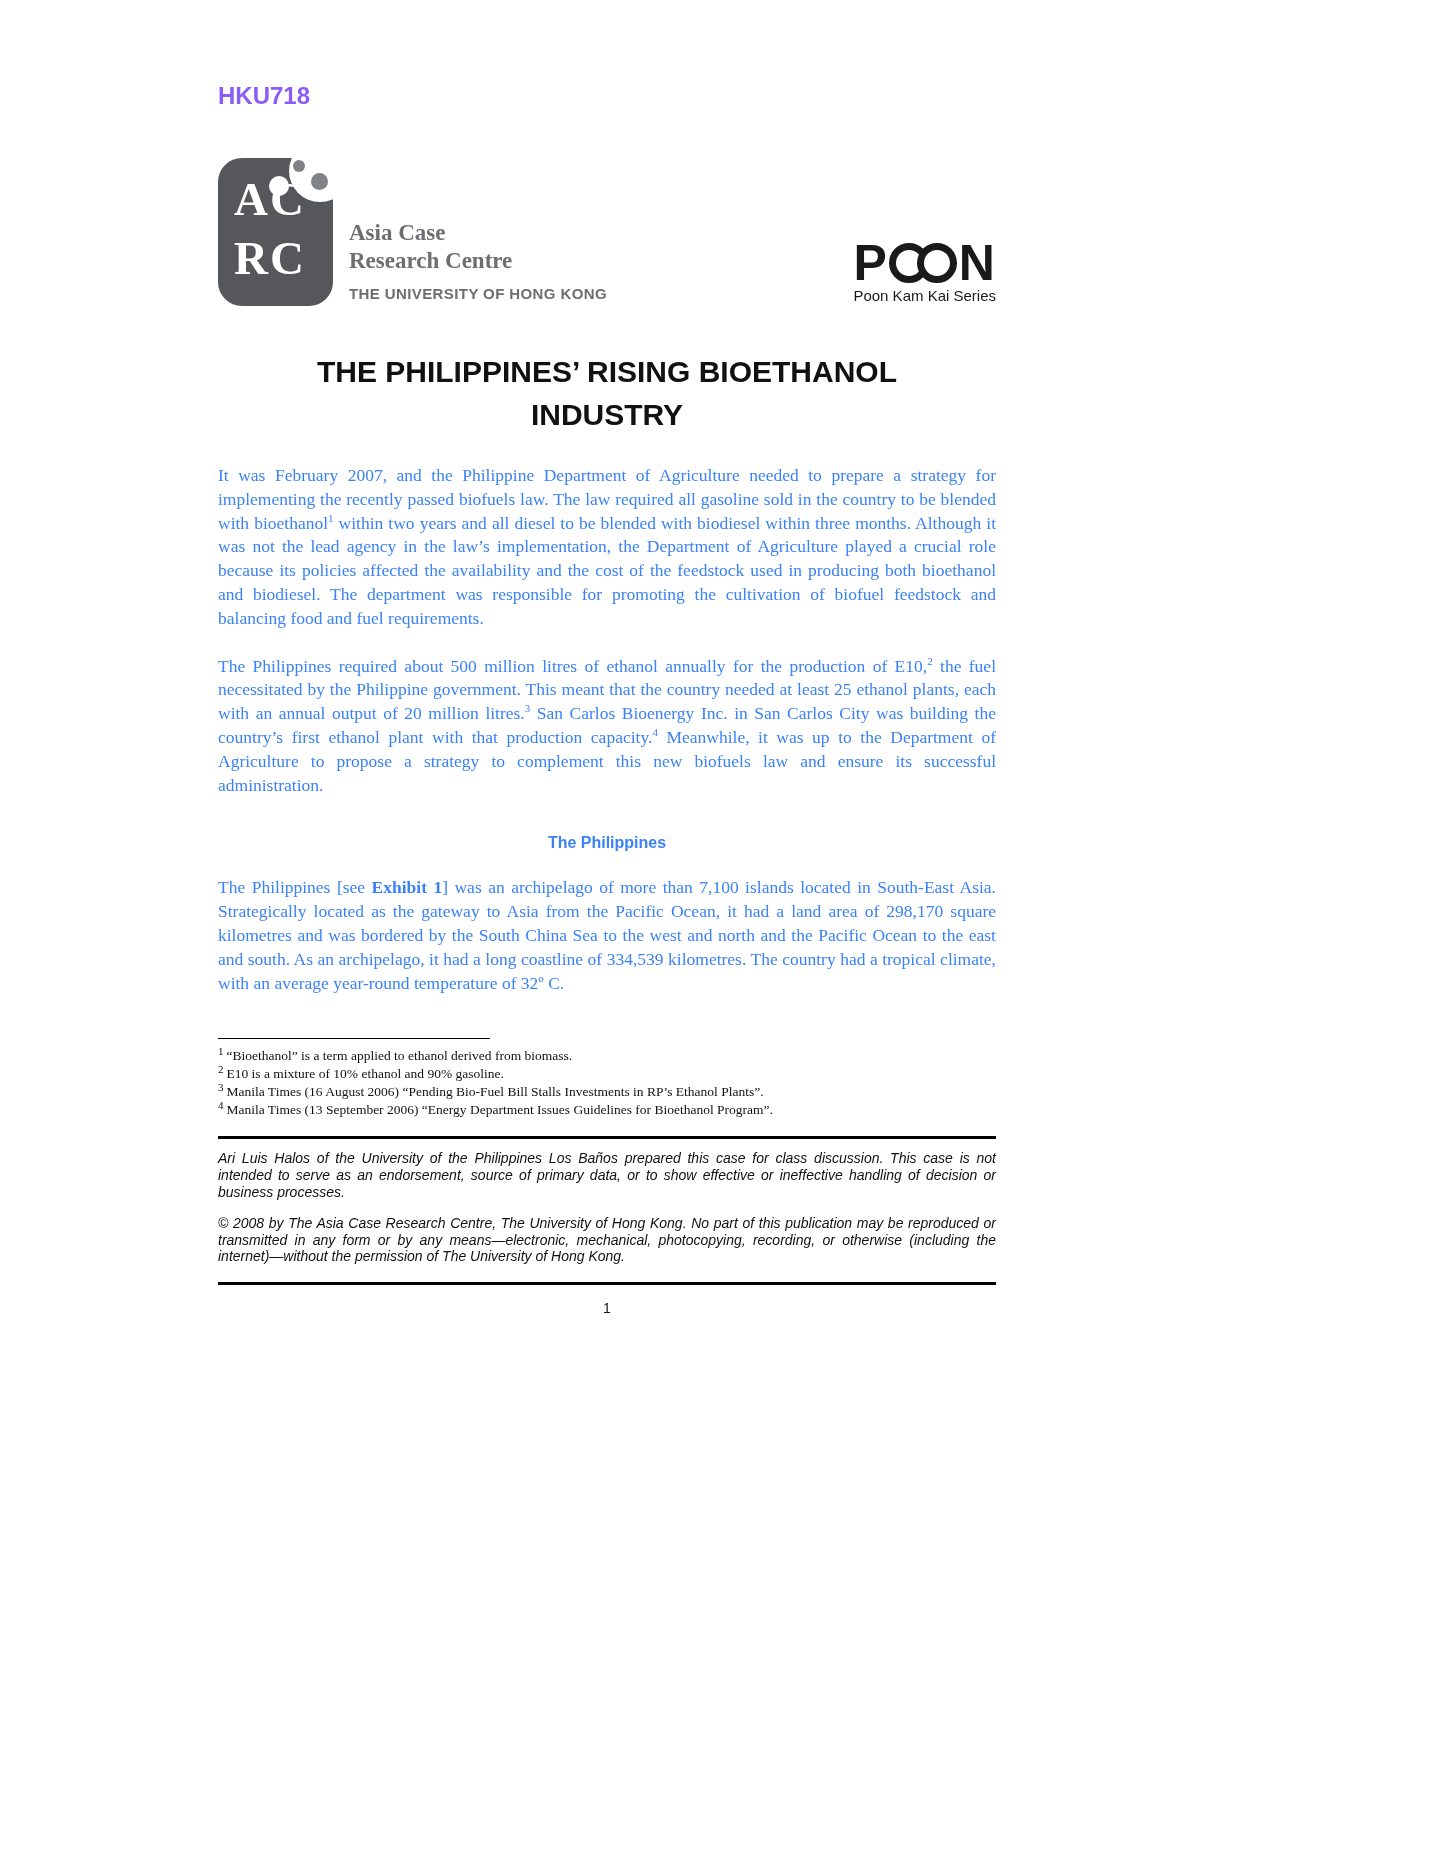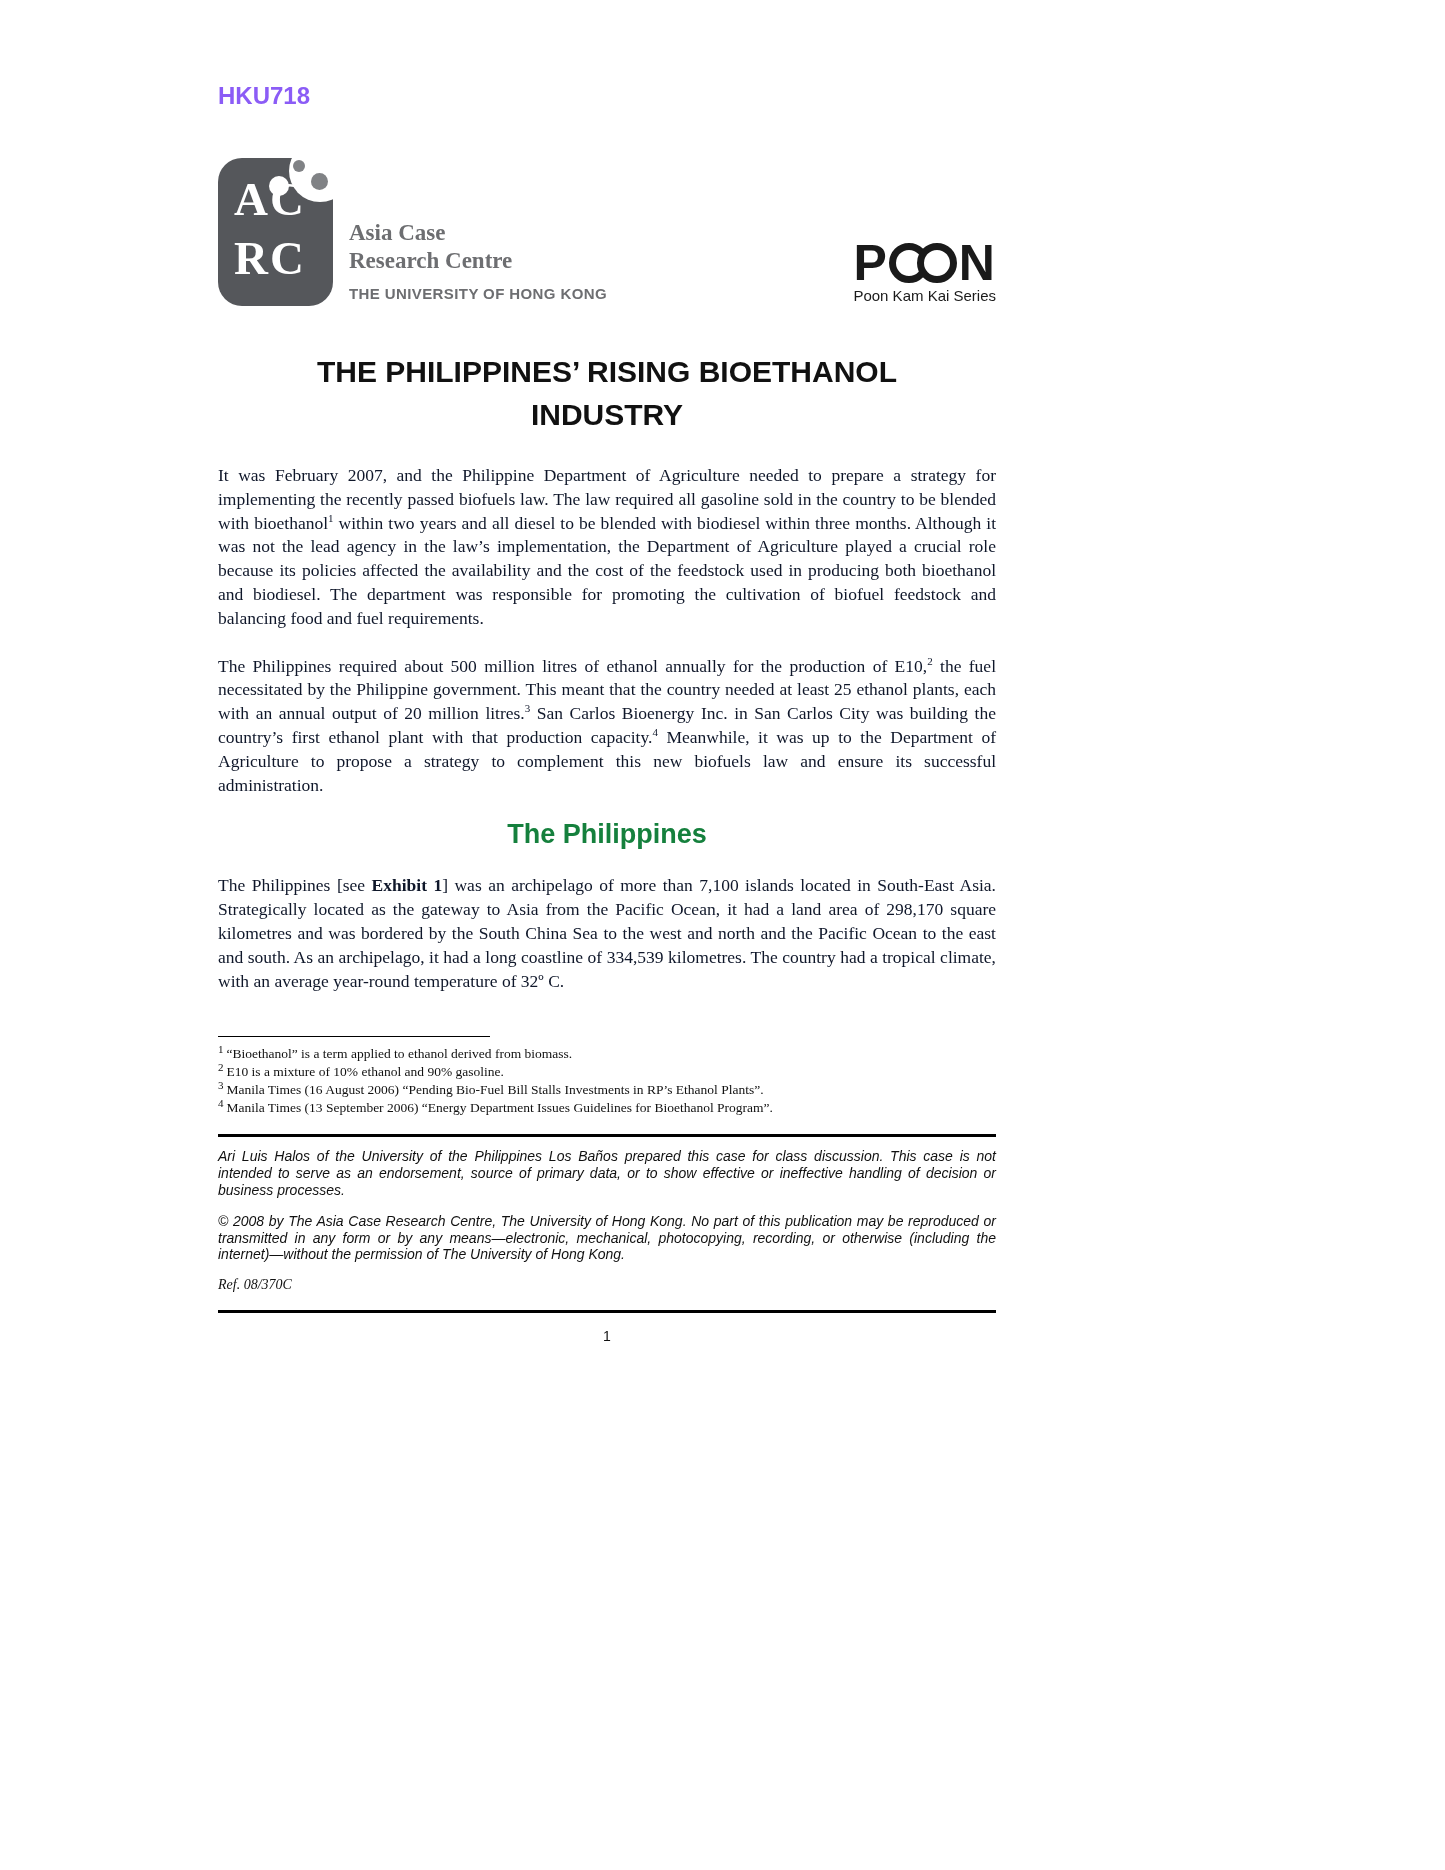--- a/index.html
+++ b/index.html
@@ -25,25 +25,25 @@
   .poon-letter{font-family:"Liberation Sans",sans-serif;font-weight:bold;font-size:50px;line-height:44px;color:#1a1a1a;}
   .poon-o{width:26px;height:26px;border:7px solid #1a1a1a;border-radius:50%;margin-left:2px;background:#fff;}
   .poon-o.second{margin-left:-12px;}
   .poon-letter.n{margin-left:2px;}
   .poon-series{margin-top:2px;font-family:"Liberation Sans",sans-serif;font-size:15px;color:#1a1a1a;}
 
   .author{margin-top:56px;font-family:"Liberation Sans",sans-serif;font-size:16px;letter-spacing:0.6px;color:#1a1a1a;}
 
   .title{margin-top:44px;text-align:center;font-family:"Liberation Sans",sans-serif;font-weight:bold;font-size:30px;line-height:43px;color:#111;}
 
-  .para{margin-top:24px;font-family:"Liberation Serif",serif;font-size:17.5px;line-height:23.8px;text-align:justify;color:#0f172a;}
+  .para{margin-top:24px;font-family:"Liberation Serif",serif;font-size:17.5px;line-height:23.8px;text-align:justify;color:#3b82f6;}
   .para.first{margin-top:28px;}
   sup{font-size:11px;line-height:0;}
 
-  .section-heading{margin-top:22px;text-align:center;font-family:"Liberation Sans",sans-serif;font-weight:bold;font-size:27px;color:#15803d;}
+  .section-heading{margin-top:37px;text-align:center;font-family:"Liberation Sans",sans-serif;font-weight:bold;font-size:16px;color:#3b82f6;}
 
   .footnote-rule{margin:43px 0 0 0;width:272px;border:none;border-top:1.5px solid #000;}
   .footnotes{margin-top:8px;}
   .footnote{font-family:"Liberation Serif",serif;font-size:13.5px;line-height:18px;color:#111;}
   .fn-text{margin-left:3px;}
 
   .thick-rule{margin:17px 0 0 0;border:none;border-top:3.5px solid #000;}
   .footer-note{margin-top:11px;font-family:Liberation Sans, sans-serif;font-style:italic;font-size:14px;line-height:16.8px;text-align:justify;color:#111;}
   .footer-ref{margin-top:13px;font-family:"Liberation Serif",serif;font-style:italic;font-size:14px;color:#111;}
   .bottom-rule{margin:17px 0 0 0;border:none;border-top:3.5px solid #000;}
@@ -106,20 +106,19 @@
       <div class="footnote"><sup>1</sup><span class="fn-text">“Bioethanol” is a term applied to ethanol derived from biomass.</span></div>
       <div class="footnote"><sup>2</sup><span class="fn-text">E10 is a mixture of 10% ethanol and 90% gasoline.</span></div>
       <div class="footnote"><sup>3</sup><span class="fn-text">Manila Times (16 August 2006) “Pending Bio-Fuel Bill Stalls Investments in RP’s Ethanol Plants”.</span></div>
       <div class="footnote"><sup>4</sup><span class="fn-text">Manila Times (13 September 2006) “Energy Department Issues Guidelines for Bioethanol Program”.</span></div>
     </div>
 
     <hr class="thick-rule">
 
     <p class="footer-note">Ari Luis Halos of the University of the Philippines Los Baños  prepared this case for class discussion.  This case is not intended to serve as an endorsement, source of primary data, or to show effective or ineffective handling of decision or business processes.</p>
     <p class="footer-note">© 2008 by The Asia Case Research Centre, The University of Hong Kong.  No part of this publication may be reproduced or transmitted in any form or by any means—electronic, mechanical, photocopying, recording, or otherwise (including the internet)—without the permission of The University of Hong Kong.</p>
-    <div class="footer-ref">Ref. 08/370C</div>
 
     <hr class="bottom-rule">
 
     <div class="page-number">1</div>
 
   </div>
 </div>
 
 </body></html>

